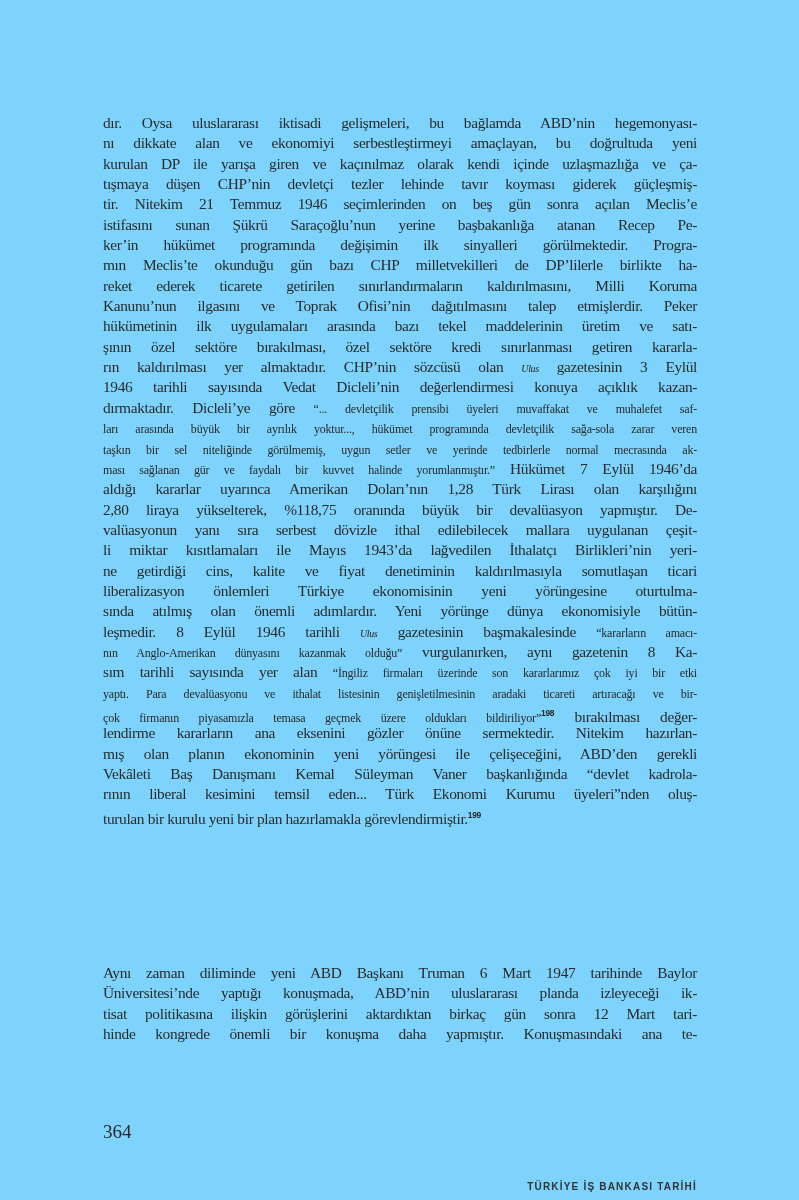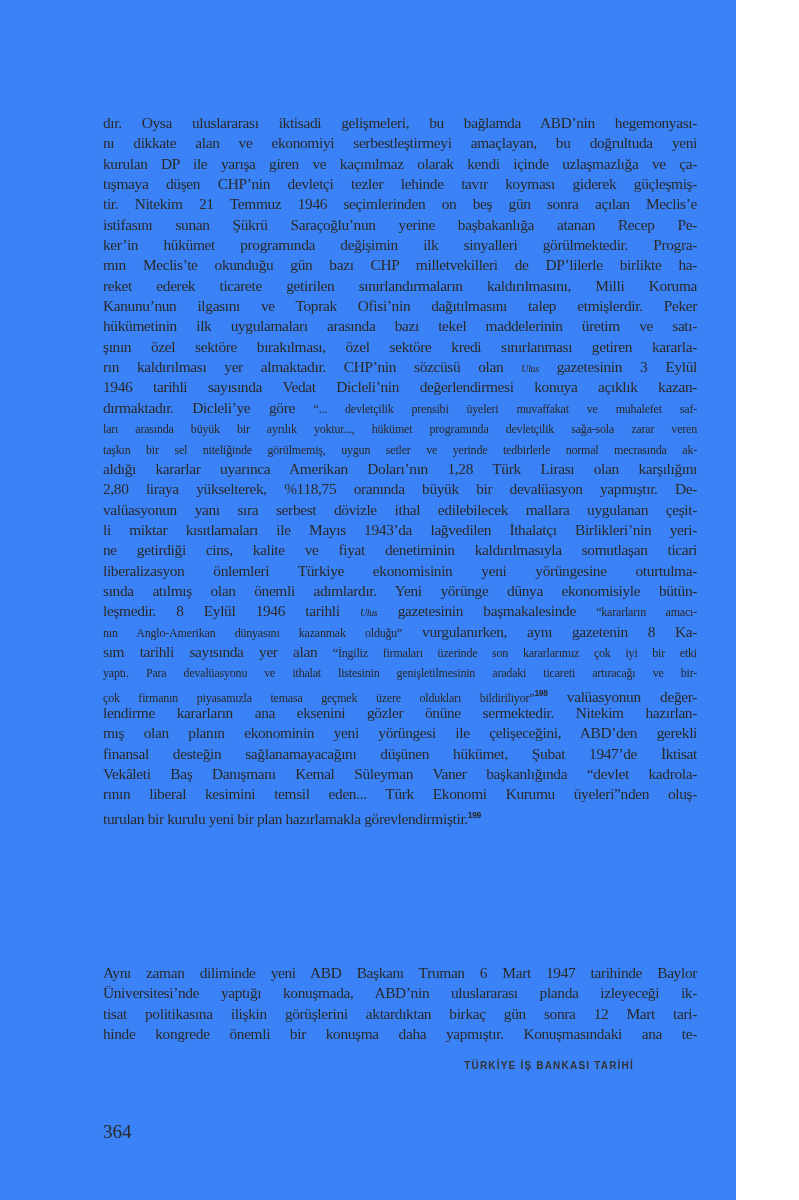--- a/index.html
+++ b/index.html
@@ -1,30 +1,30 @@
 <!DOCTYPE html>
 <html><head>
 <meta charset="utf-8">
 <style>
   html, body { margin:0; padding:0; background:#ffffff; }
   body { width:799px; height:1200px; position:relative; overflow:hidden;
          font-family:"DejaVu Serif", "Liberation Serif", serif; color:#2a2a2a; }
-  .page { position:absolute; left:0; top:0; width:736px; height:1200px; background:#3b82f6; }
+  .page { position:absolute; left:0; top:0; width:799px; height:1200px; background:#7dd3fc; }
   .para { position:absolute; left:103px; width:594px; }
   .line { height:20.35px; line-height:20.35px; font-size:14.6px; white-space:nowrap;
           text-align:justify; text-align-last:justify; letter-spacing:-0.35px;
           font-family:"Liberation Serif", "DejaVu Serif", serif; }
   .line.last { text-align-last:left; }
   .s-normal { font-size:15.4px; }
   .s-quote { font-size:12px; letter-spacing:-0.2px; }
   .s-ital { font-style:italic; font-size:10px; }
   .s-sup { font-size:8.5px; font-weight:bold; vertical-align:6px; font-family:"Liberation Sans", sans-serif; }
   .footer-num { position:absolute; left:103px; top:1121px; font-size:19px; 
                 font-family:"Liberation Serif", serif; color:#2a2a2a; }
-  .footer-title { position:absolute; right:102px; top:1060px; font-size:10px; letter-spacing:1.2px;
+  .footer-title { position:absolute; right:102px; top:1181px; font-size:10px; letter-spacing:1.2px;
                   font-family:"Liberation Sans", sans-serif; color:#333; font-weight:bold; }
 </style>
 </head>
 <body>
 
 <div class="page">
   <div id="para-0" class="para" style="top: 113px;">
       <div class="line"><span class="s-normal">dır. Oysa uluslararası iktisadi gelişmeleri, bu bağlamda ABD’nin hegemonyası-</span></div>
       <div class="line"><span class="s-normal">nı dikkate alan ve ekonomiyi serbestleştirmeyi amaçlayan, bu doğrultuda yeni</span></div>
       <div class="line"><span class="s-normal">kurulan DP ile yarışa giren ve kaçınılmaz olarak kendi içinde uzlaşmazlığa ve ça-</span></div>
@@ -35,35 +35,35 @@
       <div class="line"><span class="s-normal">mın Meclis’te okunduğu gün bazı CHP milletvekilleri de DP’lilerle birlikte ha-</span></div>
       <div class="line"><span class="s-normal">reket ederek ticarete getirilen sınırlandırmaların kaldırılmasını, Milli Koruma</span></div>
       <div class="line"><span class="s-normal">Kanunu’nun ilgasını ve Toprak Ofisi’nin dağıtılmasını talep etmişlerdir. Peker</span></div>
       <div class="line"><span class="s-normal">hükümetinin ilk uygulamaları arasında bazı tekel maddelerinin üretim ve satı-</span></div>
       <div class="line"><span class="s-normal">şının özel sektöre bırakılması, özel sektöre kredi sınırlanması getiren kararla-</span></div>
       <div class="line"><span class="s-normal">rın kaldırılması yer almaktadır. CHP’nin sözcüsü olan </span><span class="s-ital">Ulus</span><span class="s-normal"> gazetesinin 3 Eylül</span></div>
       <div class="line"><span class="s-normal">1946 tarihli sayısında Vedat Dicleli’nin değerlendirmesi konuya açıklık kazan-</span></div>
       <div class="line"><span class="s-normal">dırmaktadır. Dicleli’ye göre </span><span class="s-quote">“... devletçilik prensibi üyeleri muvaffakat ve muhalefet saf-</span></div>
       <div class="line"><span class="s-quote">ları arasında büyük bir ayrılık yoktur..., hükümet programında devletçilik sağa-sola zarar veren</span></div>
       <div class="line"><span class="s-quote">taşkın bir sel niteliğinde görülmemiş, uygun setler ve yerinde tedbirlerle normal mecrasında ak-</span></div>
+      <div class="line"><span class="s-quote">ması sağlanan gür ve faydalı bir kuvvet halinde yorumlanmıştır.”</span><span class="s-normal"> Hükümet 7 Eylül 1946’da</span></div>
       <div class="line"><span class="s-normal">aldığı kararlar uyarınca Amerikan Doları’nın 1,28 Türk Lirası olan karşılığını</span></div>
       <div class="line"><span class="s-normal">2,80 liraya yükselterek, %118,75 oranında büyük bir devalüasyon yapmıştır. De-</span></div>
       <div class="line"><span class="s-normal">valüasyonun yanı sıra serbest dövizle ithal edilebilecek mallara uygulanan çeşit-</span></div>
       <div class="line"><span class="s-normal">li miktar kısıtlamaları ile Mayıs 1943’da lağvedilen İthalatçı Birlikleri’nin yeri-</span></div>
       <div class="line"><span class="s-normal">ne getirdiği cins, kalite ve fiyat denetiminin kaldırılmasıyla somutlaşan ticari</span></div>
       <div class="line"><span class="s-normal">liberalizasyon önlemleri Türkiye ekonomisinin yeni yörüngesine oturtulma-</span></div>
       <div class="line"><span class="s-normal">sında atılmış olan önemli adımlardır. Yeni yörünge dünya ekonomisiyle bütün-</span></div>
       <div class="line"><span class="s-normal">leşmedir. 8 Eylül 1946 tarihli </span><span class="s-ital">Ulus</span><span class="s-normal"> gazetesinin başmakalesinde </span><span class="s-quote">“kararların amacı-</span></div>
       <div class="line"><span class="s-quote">nın Anglo-Amerikan  dünyasını kazanmak olduğu”</span><span class="s-normal"> vurgulanırken, aynı gazetenin 8 Ka-</span></div>
       <div class="line"><span class="s-normal">sım tarihli sayısında yer alan </span><span class="s-quote">“İngiliz firmaları üzerinde son kararlarımız çok iyi bir etki</span></div>
       <div class="line"><span class="s-quote">yaptı. Para devalüasyonu ve ithalat listesinin genişletilmesinin aradaki ticareti artıracağı ve bir-</span></div>
-      <div class="line"><span class="s-quote">çok firmanın piyasamızla temasa geçmek üzere oldukları bildiriliyor”</span><span class="s-sup">198</span><span class="s-normal"> valüasyonun değer-</span></div>
+      <div class="line"><span class="s-quote">çok firmanın piyasamızla temasa geçmek üzere oldukları bildiriliyor”</span><span class="s-sup">198</span><span class="s-normal"> bırakılması değer-</span></div>
       <div class="line"><span class="s-normal">lendirme kararların ana eksenini gözler önüne sermektedir. Nitekim hazırlan-</span></div>
       <div class="line"><span class="s-normal">mış olan planın ekonominin yeni yörüngesi ile çelişeceğini, ABD’den gerekli</span></div>
-      <div class="line"><span class="s-normal">finansal desteğin sağlanamayacağını düşünen hükümet, Şubat 1947’de İktisat</span></div>
       <div class="line"><span class="s-normal">Vekâleti Baş Danışmanı Kemal Süleyman Vaner başkanlığında “devlet kadrola-</span></div>
       <div class="line"><span class="s-normal">rının liberal kesimini temsil eden... Türk Ekonomi Kurumu üyeleri”nden oluş-</span></div>
       <div class="line last"><span class="s-normal">turulan bir kurulu yeni bir plan hazırlamakla görevlendirmiştir.</span><span class="s-sup">199</span></div>
     </div>
   <div id="para-1" class="para" style="top: 963px;">
       <div class="line"><span class="s-normal">Aynı zaman diliminde yeni ABD Başkanı Truman 6 Mart 1947 tarihinde Baylor</span></div>
       <div class="line"><span class="s-normal">Üniversitesi’nde yaptığı konuşmada, ABD’nin uluslararası planda izleyeceği ik-</span></div>
       <div class="line"><span class="s-normal">tisat politikasına ilişkin görüşlerini aktardıktan birkaç gün sonra 12 Mart tari-</span></div>
       <div class="line"><span class="s-normal">hinde kongrede önemli bir konuşma daha yapmıştır. Konuşmasındaki ana te-</span></div>
     </div>

